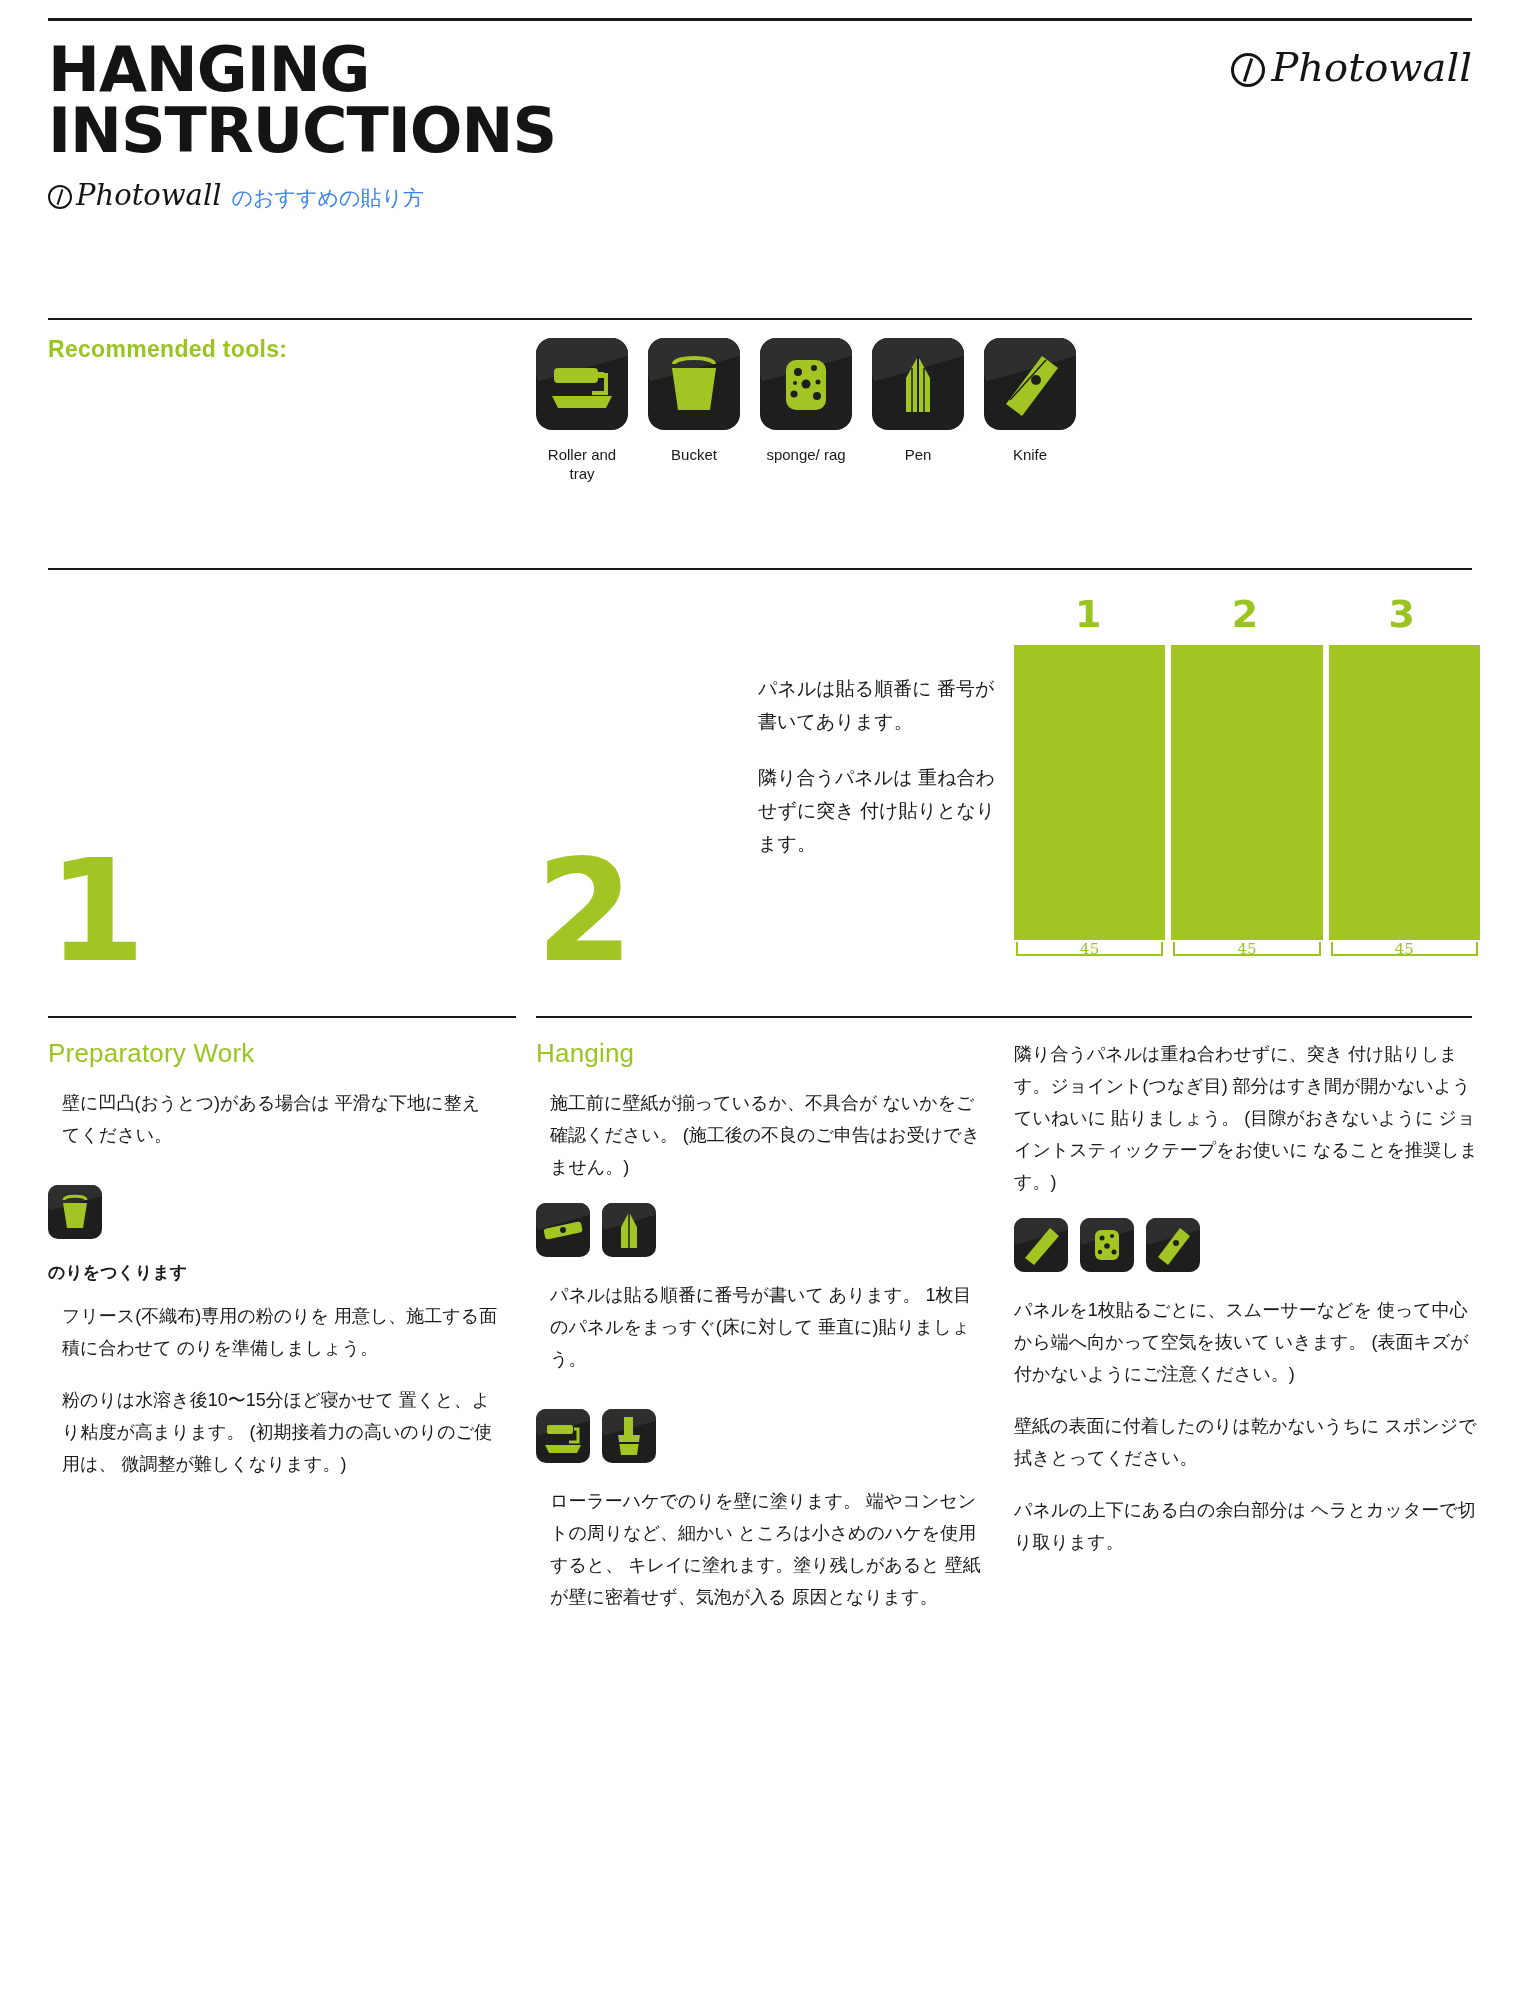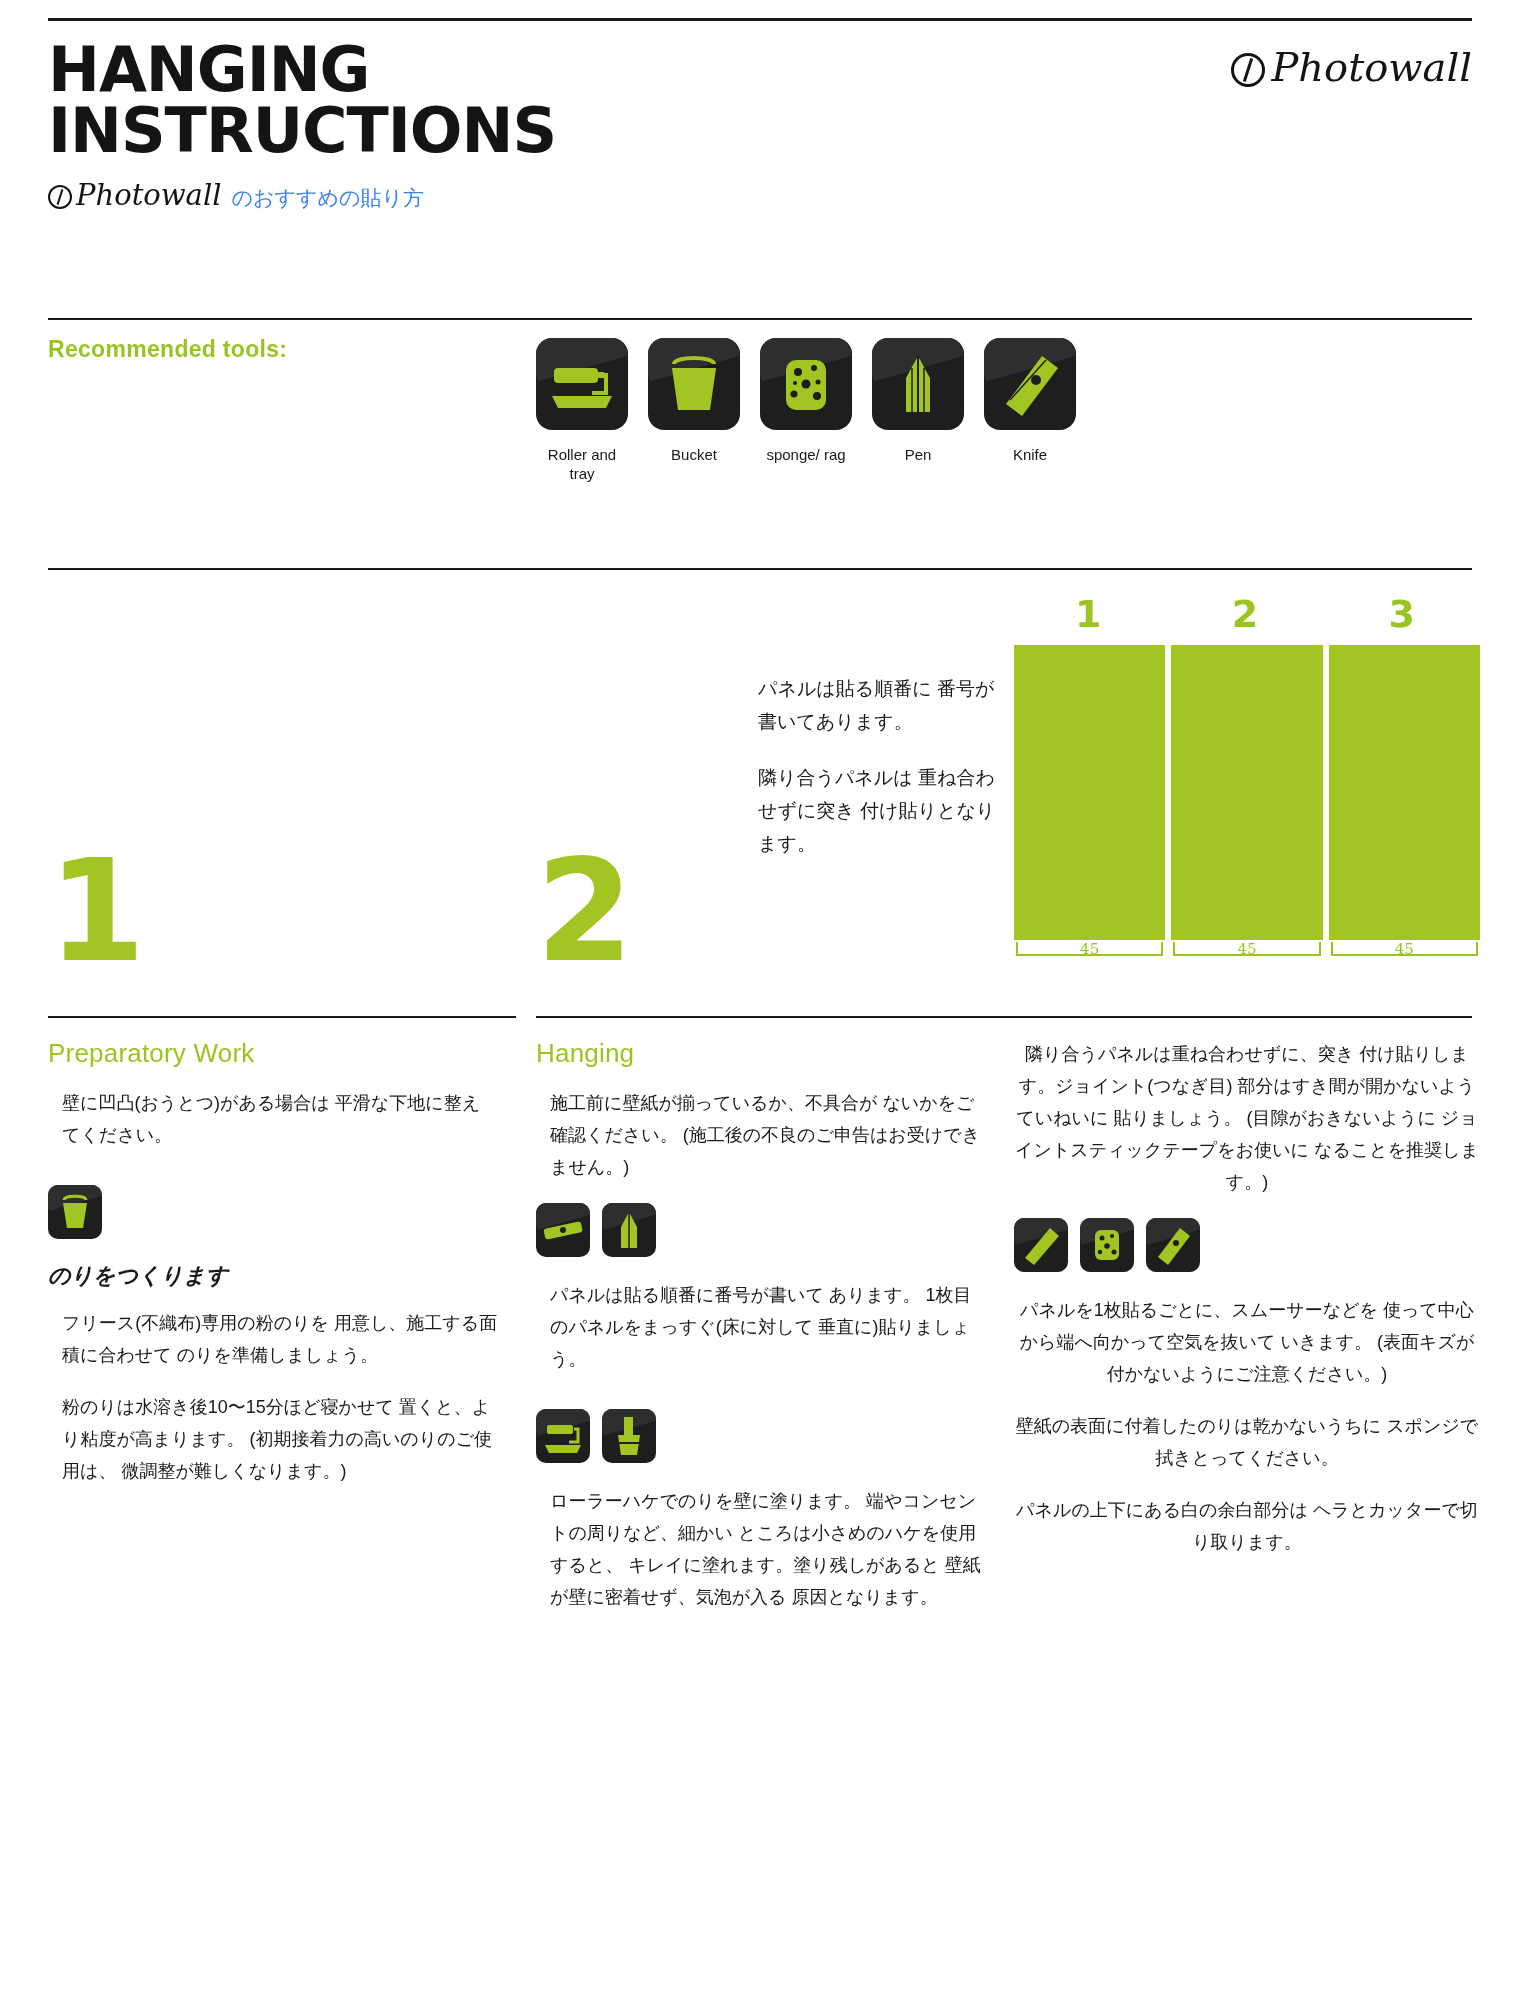--- a/index.html
+++ b/index.html
@@ -240,41 +240,40 @@
   .rule-sec-2 { left: 536px; width: 468px; top: 1016px; }
   .rule-sec-3 { left: 1004px; right: 48px; top: 1016px; }
 
   .col {
     position: absolute;
     top: 1038px;
     width: 450px;
   }
   .col-1 { left: 48px; }
   .col-2 { left: 536px; }
-  .col-3 { left: 1014px; width: 466px; text-align: center; }
+  .col-3 { left: 1014px; width: 466px; }
 
   .col-head {
     font-size: 26px;
     font-weight: normal;
     color: #9ac41f;
     margin: 0 0 18px 0;
     letter-spacing: 0.2px;
   }
   .col p {
     margin: 0 0 20px 0;
     font-size: 18px;
     line-height: 1.78;
     color: #1a1a1a;
   }
   .col .indent { padding-left: 14px; }
   .col .sub-head {
-    font-size: 22px;
+    font-size: 17px;
     font-weight: bold;
     margin: 0 0 16px 0;
-    font-style: italic;
   }
   .mini-icons {
     display: flex;
     gap: 12px;
     margin: 4px 0 22px 0;
   }
   .mini-icon {
     width: 54px;
     height: 54px;
     border-radius: 10px;

